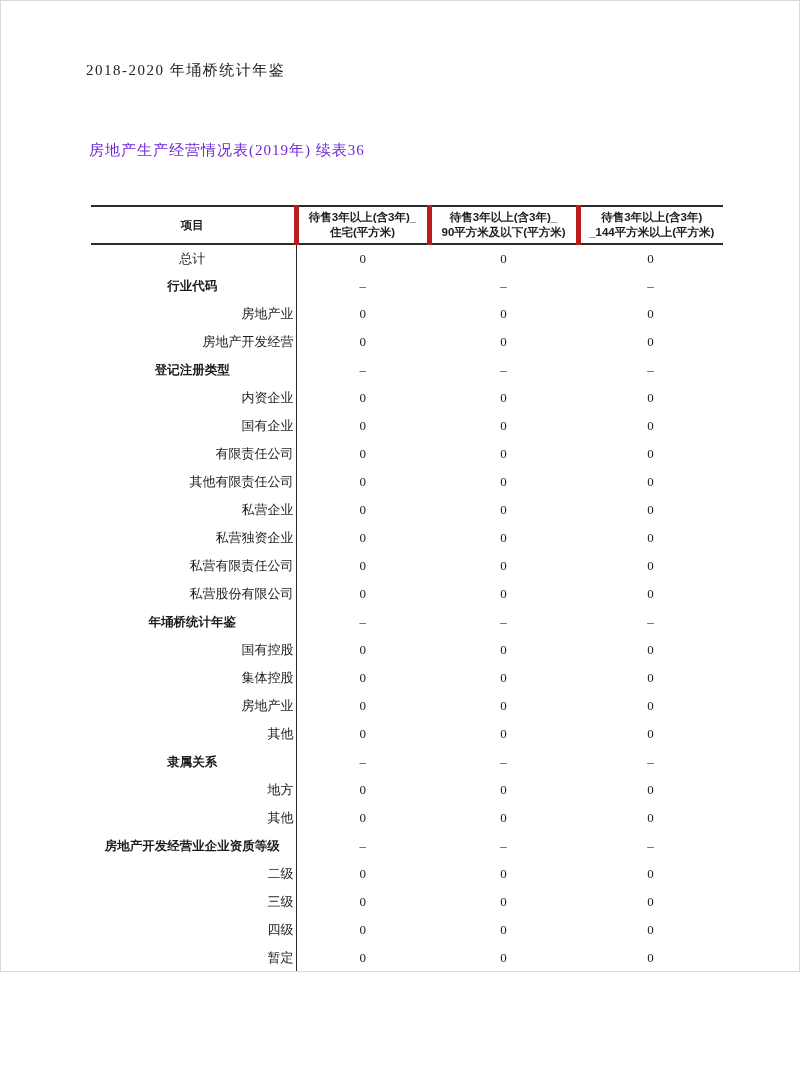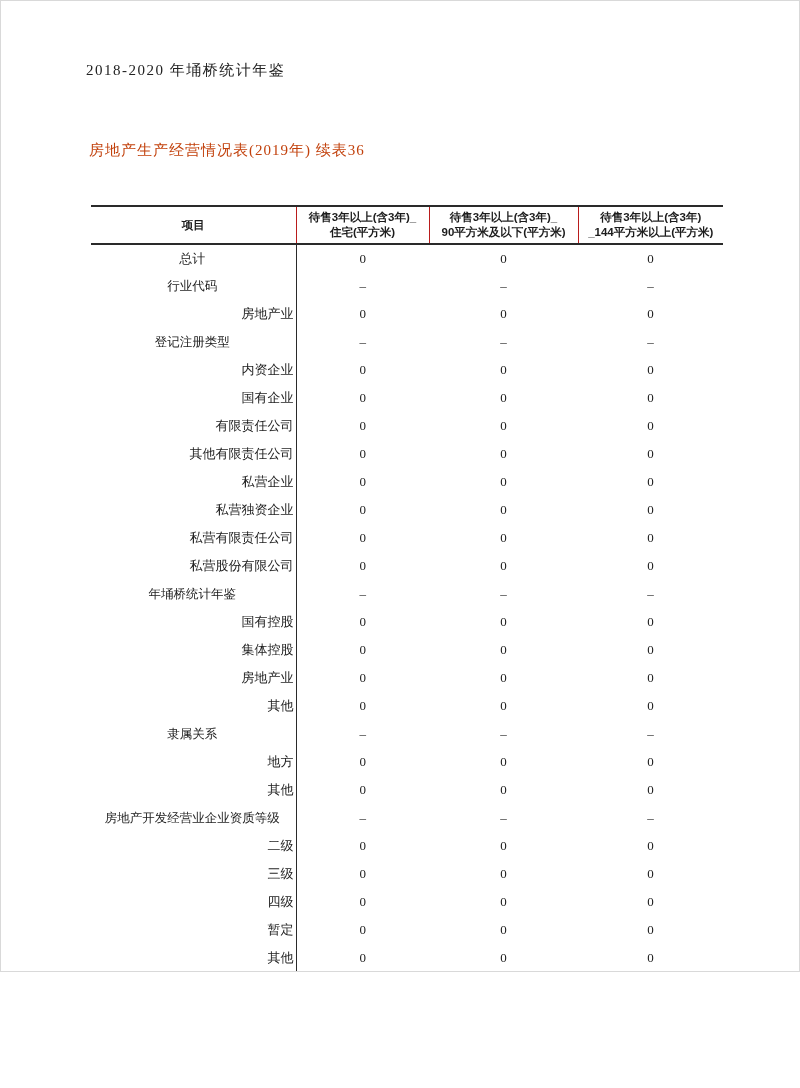--- a/index.html
+++ b/index.html
@@ -9,50 +9,50 @@
     position: absolute; left: 0; top: 0; width: 800px; height: 972px;
     background: #ffffff; border: 1px solid #d9d9d9; overflow: hidden;
   }
   .yearbook-header {
     position: absolute; left: 85px; top: 60px;
     font-size: 15px; letter-spacing: 1.5px; color: #222;
     font-family: "Liberation Serif", serif;
   }
   .table-title {
     position: absolute; left: 88px; top: 140px;
-    font-size: 15px; letter-spacing: 1px; color: #c2410c;
+    font-size: 15px; letter-spacing: 1px; color: #6d28d9;
     font-family: "Liberation Serif", serif;
   }
   .stat-table {
     position: absolute; left: 90px; top: 204px;
     width: 632px; border-collapse: collapse; table-layout: fixed;
     border-top: 2px solid #2a2a2a; border-bottom: 2px solid #2a2a2a;
   }
   .stat-table col.c1 { width: 205px; }
   .stat-table col.c2 { width: 133px; }
   .stat-table col.c3 { width: 149px; }
   .stat-table col.c4 { width: 145px; }
   .stat-table thead th {
     height: 38px; vertical-align: middle; text-align: center;
     font-family: "Liberation Sans", sans-serif; font-weight: bold;
     font-size: 11.5px; line-height: 15px; color: #1c1c1c;
     border-bottom: 2px solid #2a2a2a; padding: 2px 1px;
   }
-  .stat-table thead th + th { border-left: 1px solid #b91c1c; }
+  .stat-table thead th + th { border-left: 5px solid #b91c1c; }
   .stat-table thead th .l { display: block; }
   .stat-table tbody td {
     height: 28px; vertical-align: middle;
     font-size: 13px; color: #1c1c1c; padding: 0 2px;
   }
   .stat-table tbody td.c-label { text-align: right; padding-left: 3px; border-right: 1px solid #2a2a2a; }
   .stat-table tbody td.c-val { text-align: center; font-family: "Liberation Serif", serif; }
   .stat-table tbody tr.row-group td.c-label,
   .stat-table tbody tr.row-total td.c-label { text-align: center; padding-left: 0; }
   .stat-table tbody tr.row-group td.c-label {
-    font-family: "Liberation Sans", sans-serif; font-weight: normal; font-size: 12.5px;
+    font-family: "Liberation Sans", sans-serif; font-weight: bold; font-size: 12.5px;
   }
   .page-number {
     position: absolute; left: 95px; top: 1012px;
     font-size: 14px; letter-spacing: 1px; color: #222;
     font-family: "Liberation Serif", serif;
     margin-left: 32px;
   }
 </style>
 </head>
 <body>
@@ -101,20 +101,26 @@
           <td class="c-val">–</td>
           <td class="c-val">–</td>
           <td class="c-val">–</td>
         </tr>
         <tr class="row-data">
           <td class="c-label">房地产业</td>
           <td class="c-val">0</td>
           <td class="c-val">0</td>
           <td class="c-val">0</td>
         </tr>
+        <tr class="row-data">
+          <td class="c-label">房地产开发经营</td>
+          <td class="c-val">0</td>
+          <td class="c-val">0</td>
+          <td class="c-val">0</td>
+        </tr>
         <tr class="row-group">
           <td class="c-label">登记注册类型</td>
           <td class="c-val">–</td>
           <td class="c-val">–</td>
           <td class="c-val">–</td>
         </tr>
         <tr class="row-data">
           <td class="c-label">内资企业</td>
           <td class="c-val">0</td>
           <td class="c-val">0</td>

